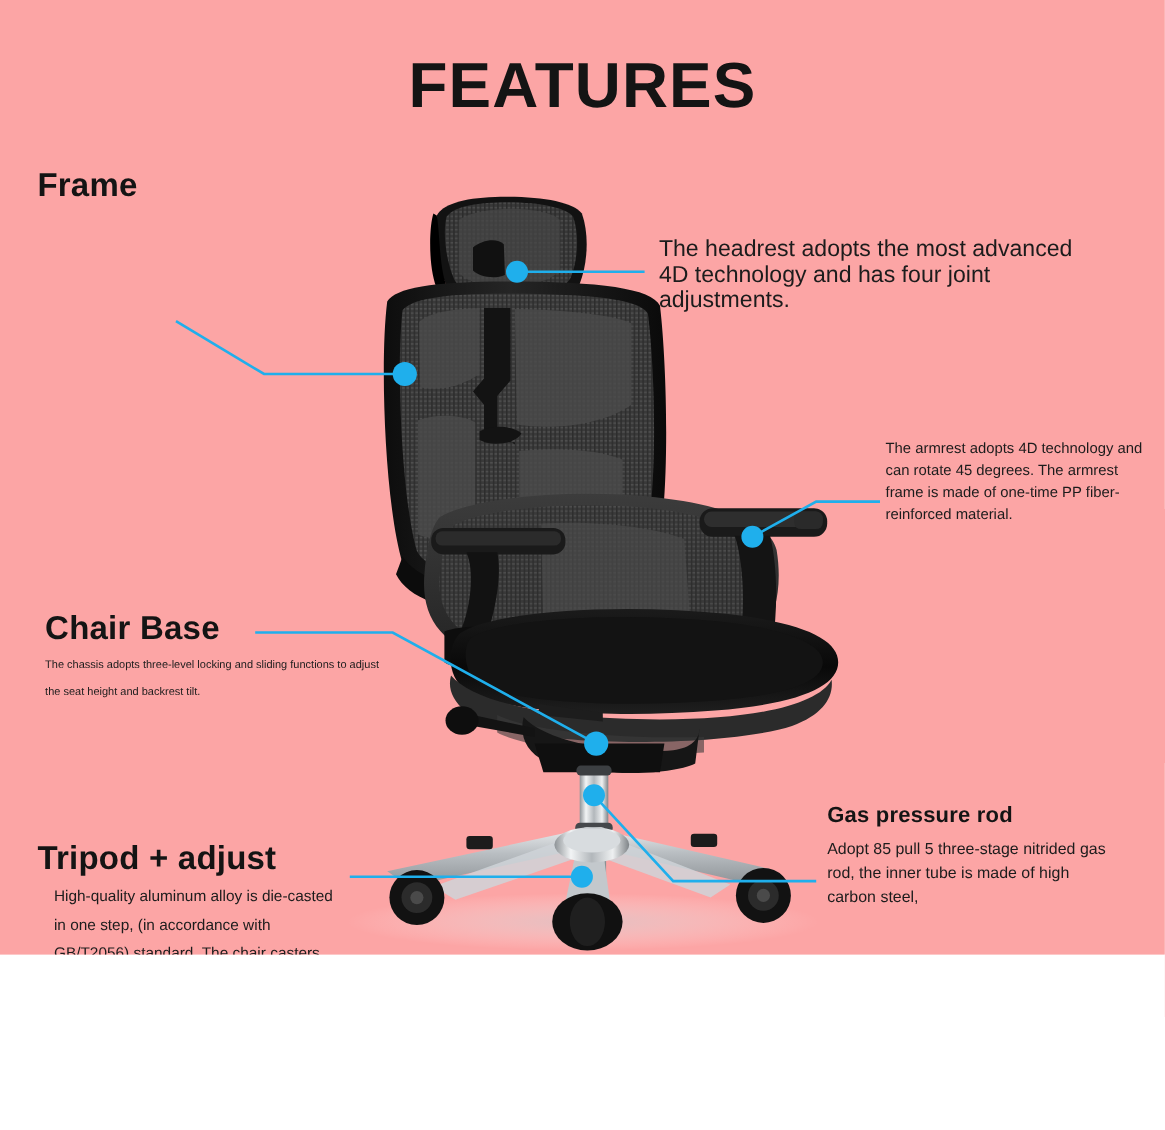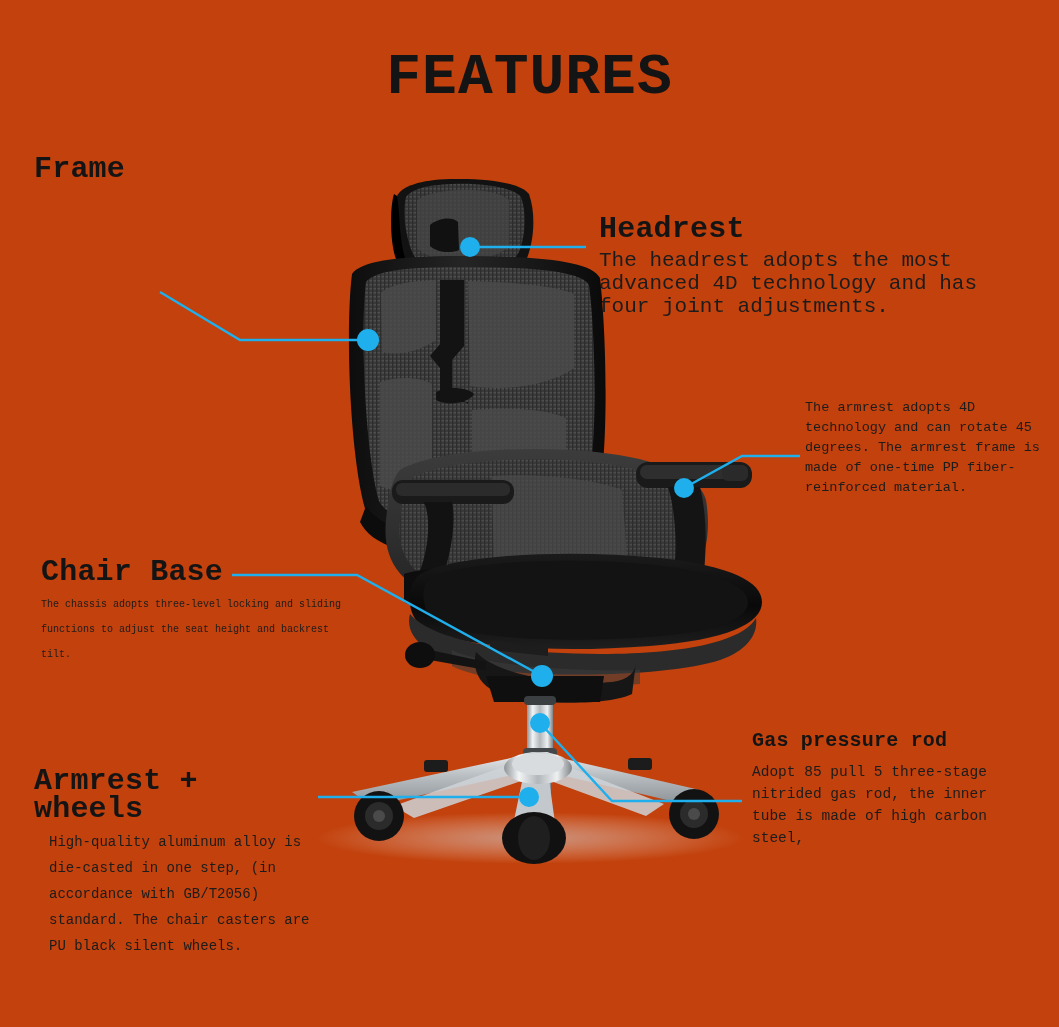--- a/index.html
+++ b/index.html
@@ -3,23 +3,23 @@
 <meta charset="utf-8">
 <style>
   html, body {
     margin: 0;
     padding: 0;
     background: #ffffff;
   }
   #page {
     position: relative;
     width: 1059px;
-    height: 1027px;
-    background: #c2410c;
-    font-family: Liberation Mono, monospace;
+    height: 868px;
+    background: #fca5a5;
+    font-family: Liberation Sans, sans-serif;
     overflow: hidden;
     color: #111111;
   }
 
   
   .title {
     position: absolute;
     left: 0;
     top: 46px;
     width: 1059px;
@@ -268,35 +268,34 @@
     </g>
   </svg>
 
   <div class="title">FEATURES</div>
 
   <div class="feature" id="feat-frame">
     <h2 class="f-title">Frame</h2>
   </div>
 
   <div class="feature" id="feat-headrest">
-    <h2 class="f-title">Headrest</h2>
     <p class="f-body">The headrest adopts the most advanced 4D technology and has four joint adjustments.</p>
   </div>
 
   <div class="feature" id="feat-armrest">
     <p class="f-body">The armrest adopts 4D technology and can rotate 45 degrees. The armrest frame is made of one-time PP fiber-reinforced material.</p>
   </div>
 
   <div class="feature" id="feat-chairbase">
     <h2 class="f-title">Chair Base</h2>
     <p class="f-body">The chassis adopts three-level locking and sliding functions to adjust the seat height and backrest tilt.</p>
   </div>
 
   <div class="feature" id="feat-tripod">
-    <h2 class="f-title">Armrest + wheels</h2>
+    <h2 class="f-title">Tripod + adjust</h2>
     <p class="f-body">High-quality aluminum alloy is die-casted in one step, (in accordance with GB/T2056) standard. The chair casters are PU black silent wheels.</p>
   </div>
 
   <div class="feature" id="feat-gasrod">
     <h2 class="f-title">Gas pressure rod</h2>
     <p class="f-body">Adopt 85 pull 5 three-stage nitrided gas rod, the inner tube is made of high carbon steel,</p>
   </div>
 
 </div>
 

